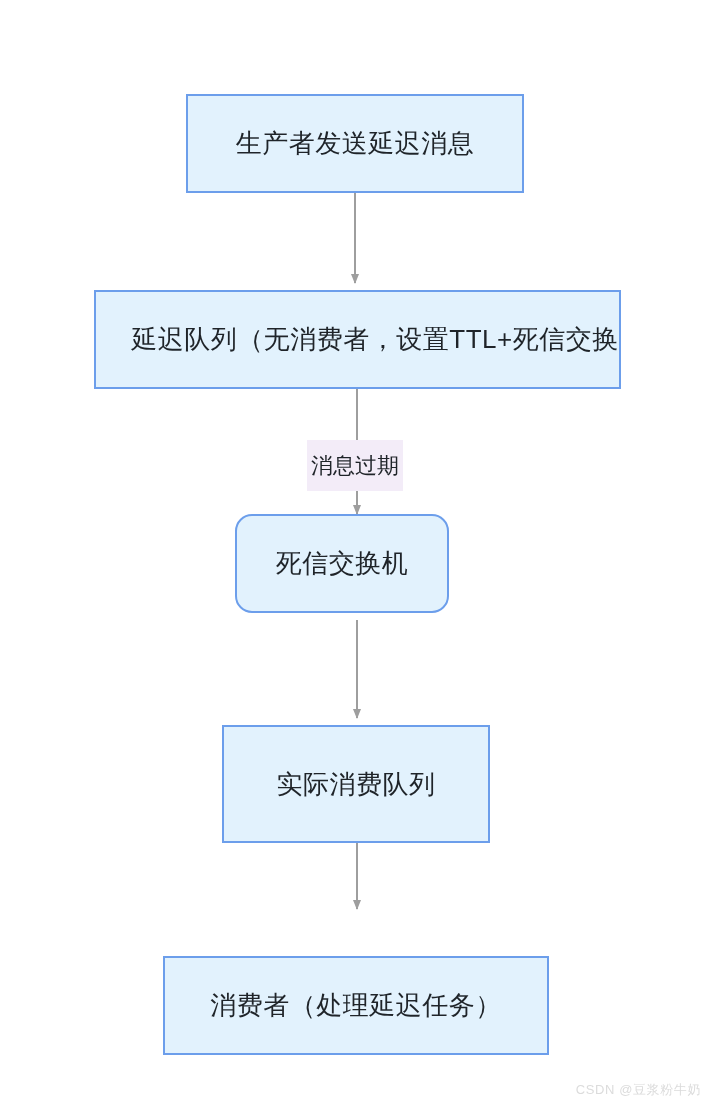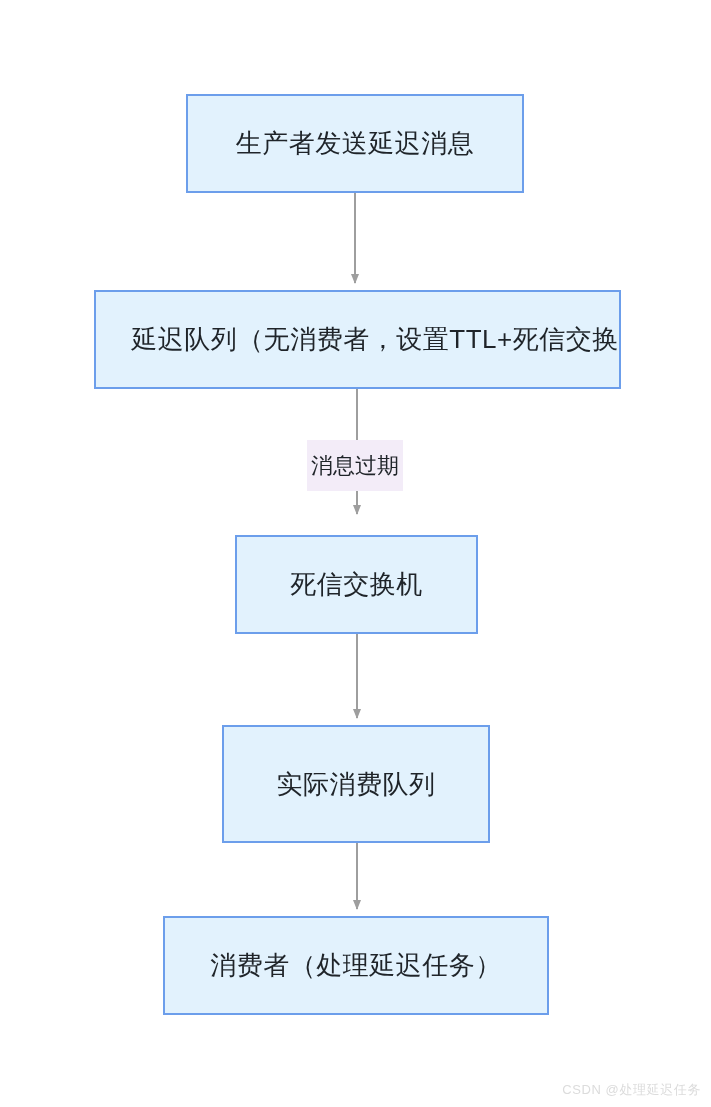--- a/index.html
+++ b/index.html
@@ -48,23 +48,23 @@
     font-size: 26px;
     line-height: 1.1;
     white-space: nowrap;
     text-align: right;
     letter-spacing: 0.5px;
   }
 
   
   #node-producer      { left: 186px; top: 94px;  width: 338px; height: 99px; }
   #node-delay-queue   { left: 94px;  top: 290px; width: 527px; height: 99px; }
-  #node-dlx           { left: 235px; top: 535px; width: 243px; height: 99px; }
+  #node-dlx           { left: 235px; top: 514px; width: 214px; height: 99px; border-radius: 17px; }
   #node-real-queue    { left: 222px; top: 725px; width: 268px; height: 118px; }
-  #node-consumer      { left: 163px; top: 916px; width: 386px; height: 99px; }
+  #node-consumer      { left: 163px; top: 956px; width: 386px; height: 99px; }
 
   
   #node-delay-queue .node-label {
     position: relative;
     left: 14px;
     margin-right: -60px;
   }
 
   
   .edge-label {
@@ -129,15 +129,15 @@
   <div class="node" id="node-real-queue">
     <span class="node-label">实际消费队列</span>
   </div>
 
   <div class="node" id="node-consumer">
     <span class="node-label">消费者（处理延迟任务）</span>
   </div>
 
   <div class="edge-label" id="edge-label-expire">消息过期</div>
 
-  <div id="watermark">CSDN @处理延迟任务</div>
+  <div id="watermark">CSDN @豆浆粉牛奶</div>
 
 </div>
 
 </body></html>

